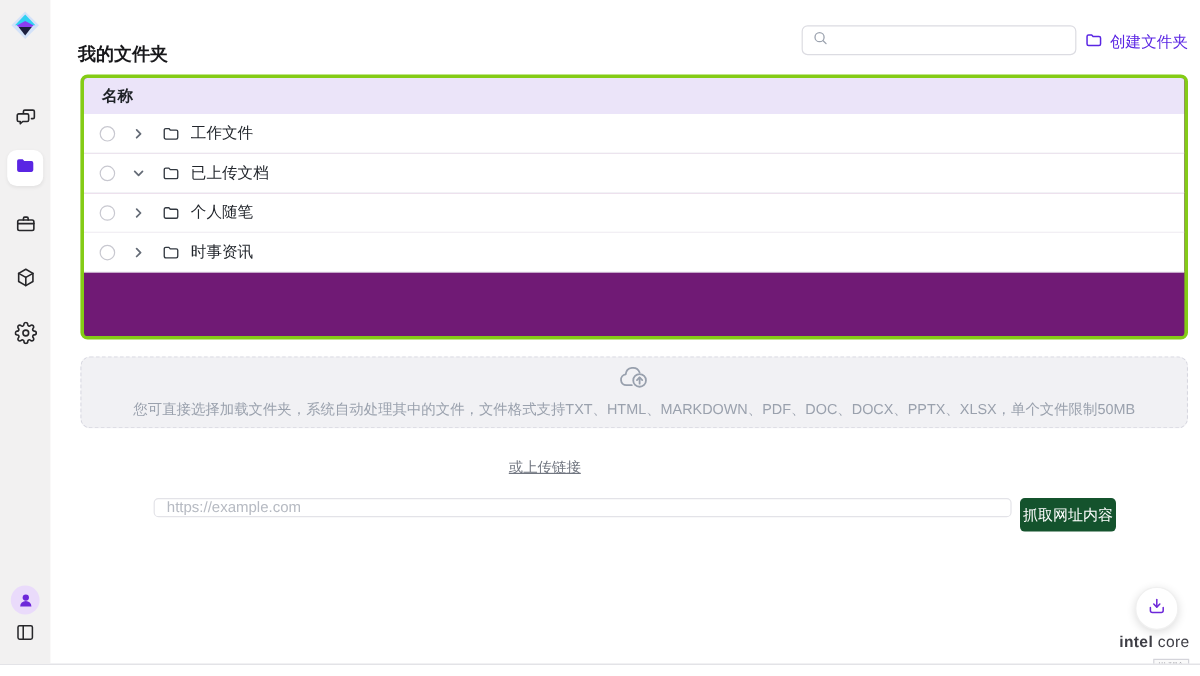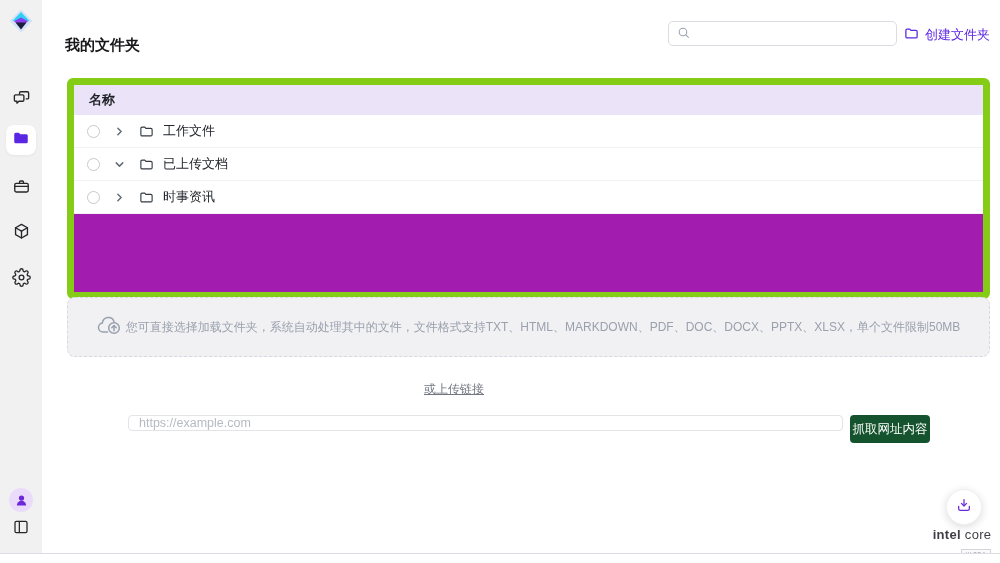--- a/index.html
+++ b/index.html
@@ -20,30 +20,30 @@
   .active-box { width:30px; height:30px; background:#ffffff; border-radius:8px; display:flex; align-items:center; justify-content:center; box-shadow:0 1px 3px rgba(0,0,0,.06); }
   .avatar-circle { width:24px; height:24px; border-radius:50%; background:#eadbfb; display:flex; align-items:center; justify-content:center; }
 
   
   .page-title { position:absolute; left:65px; top:36px; font-size:15px; font-weight:bold; color:#18181b; }
   .search-box { position:absolute; left:668px; top:21px; width:229px; height:25px; border:1px solid #dcdce2; border-radius:5px; background:#fff; display:flex; align-items:center; padding-left:8px; gap:6px; }
   .search-box input { border:none; outline:none; flex:1; font-size:12px; color:#333; background:transparent; height:100%; }
   .create-btn { position:absolute; right:10px; top:26px; display:flex; align-items:center; gap:6px; color:#5a25e3; font-size:13px; font-weight:normal; cursor:pointer; background:none; border:none; }
 
   
-  .table-card { position:absolute; left:67px; top:62px; width:923px; height:221px; background:#a21caf; border:7px solid #84cc16; border-radius:6px; overflow:hidden;margin-top:16px; }
+  .table-card { position:absolute; left:67px; top:62px; width:923px; height:221px; background:#701a75; border:3px solid #84cc16; border-radius:6px; overflow:hidden; }
   .table-head { height:30px; background:#ebe4f9; font-size:13px; font-weight:bold; color:#1f2328; line-height:30px; padding-left:15px; }
   .t-row { height:33px; display:flex; align-items:center; padding-left:13px; border-bottom:1px solid #f2f2f6; cursor:pointer; background:#fff; }
   .row-check { width:13px; height:13px; border:1.3px solid #c8c8d0; border-radius:50%; background:#fff; margin-right:13px; flex:0 0 auto; cursor:pointer; }
   .row-chev { margin-right:13px; display:flex; cursor:pointer; }
   .row-folder { margin-right:9px; display:flex; }
   .row-name { font-size:13px; color:#22262c; }
 
   
-  .upload-zone { position:absolute; left:67px; top:297px; width:923px; height:60px; background:#f1f1f4; border:1px dashed #d7d7e0; border-radius:8px; display:flex; flex-direction:row; align-items:center; justify-content:center; gap:3px; cursor:pointer; }
+  .upload-zone { position:absolute; left:67px; top:297px; width:923px; height:60px; background:#f1f1f4; border:1px dashed #d7d7e0; border-radius:8px; display:flex; flex-direction:column; align-items:center; justify-content:center; gap:3px; cursor:pointer; }
   .upload-hint { font-size:12px; color:#9aa1ad; }
 
   .or-link { position:absolute; left:0; top:381px; width:908px; text-align:center; font-size:12px; color:#717680;text-decoration:underline; }
 
   
   .url-input { position:absolute; left:128px; top:415px; width:715px; height:16px; border:1px solid #e3e3e8; border-radius:4px; padding:0 10px; font-size:12.5px; color:#333; outline:none; font-family:"Liberation Sans", sans-serif; }
   .url-input::placeholder { color:#b6bac2; }
   .fetch-btn { position:absolute; left:850px; top:415px; width:80px; height:28px; background:#14532d; color:#ffffff; font-size:12.5px; border:none; border-radius:4px; cursor:pointer; font-family:"Liberation Sans", sans-serif; }
 
   
@@ -182,20 +182,34 @@
         </svg>
     </span>
     <span class="row-folder">
       <svg width="15" height="15" viewBox="0 0 24 24" fill="none" stroke="#333941" stroke-width="1.8" stroke-linejoin="round">
           <path d="M3 7a2 2 0 0 1 2-2h4.2L11 7h8a2 2 0 0 1 2 2v8a2 2 0 0 1-2 2H5a2 2 0 0 1-2-2z"></path>
         </svg>
     </span>
     <span class="row-name">已上传文档</span>
   </div>
 
+  <div class="t-row">
+    <span class="row-check"></span>
+    <span class="row-chev">
+      <svg width="13" height="13" viewBox="0 0 16 16" fill="none" stroke="#646b76" stroke-width="1.8" stroke-linecap="round" stroke-linejoin="round">
+          <path d="M6 4l4 4-4 4"></path>
+        </svg>
+    </span>
+    <span class="row-folder">
+      <svg width="15" height="15" viewBox="0 0 24 24" fill="none" stroke="#333941" stroke-width="1.8" stroke-linejoin="round">
+          <path d="M3 7a2 2 0 0 1 2-2h4.2L11 7h8a2 2 0 0 1 2 2v8a2 2 0 0 1-2 2H5a2 2 0 0 1-2-2z"></path>
+        </svg>
+    </span>
+    <span class="row-name">个人随笔</span>
+  </div>
 
   <div class="t-row">
     <span class="row-check"></span>
     <span class="row-chev">
       <svg width="13" height="13" viewBox="0 0 16 16" fill="none" stroke="#646b76" stroke-width="1.8" stroke-linecap="round" stroke-linejoin="round">
           <path d="M6 4l4 4-4 4"></path>
         </svg>
     </span>
     <span class="row-folder">
       <svg width="15" height="15" viewBox="0 0 24 24" fill="none" stroke="#333941" stroke-width="1.8" stroke-linejoin="round">

